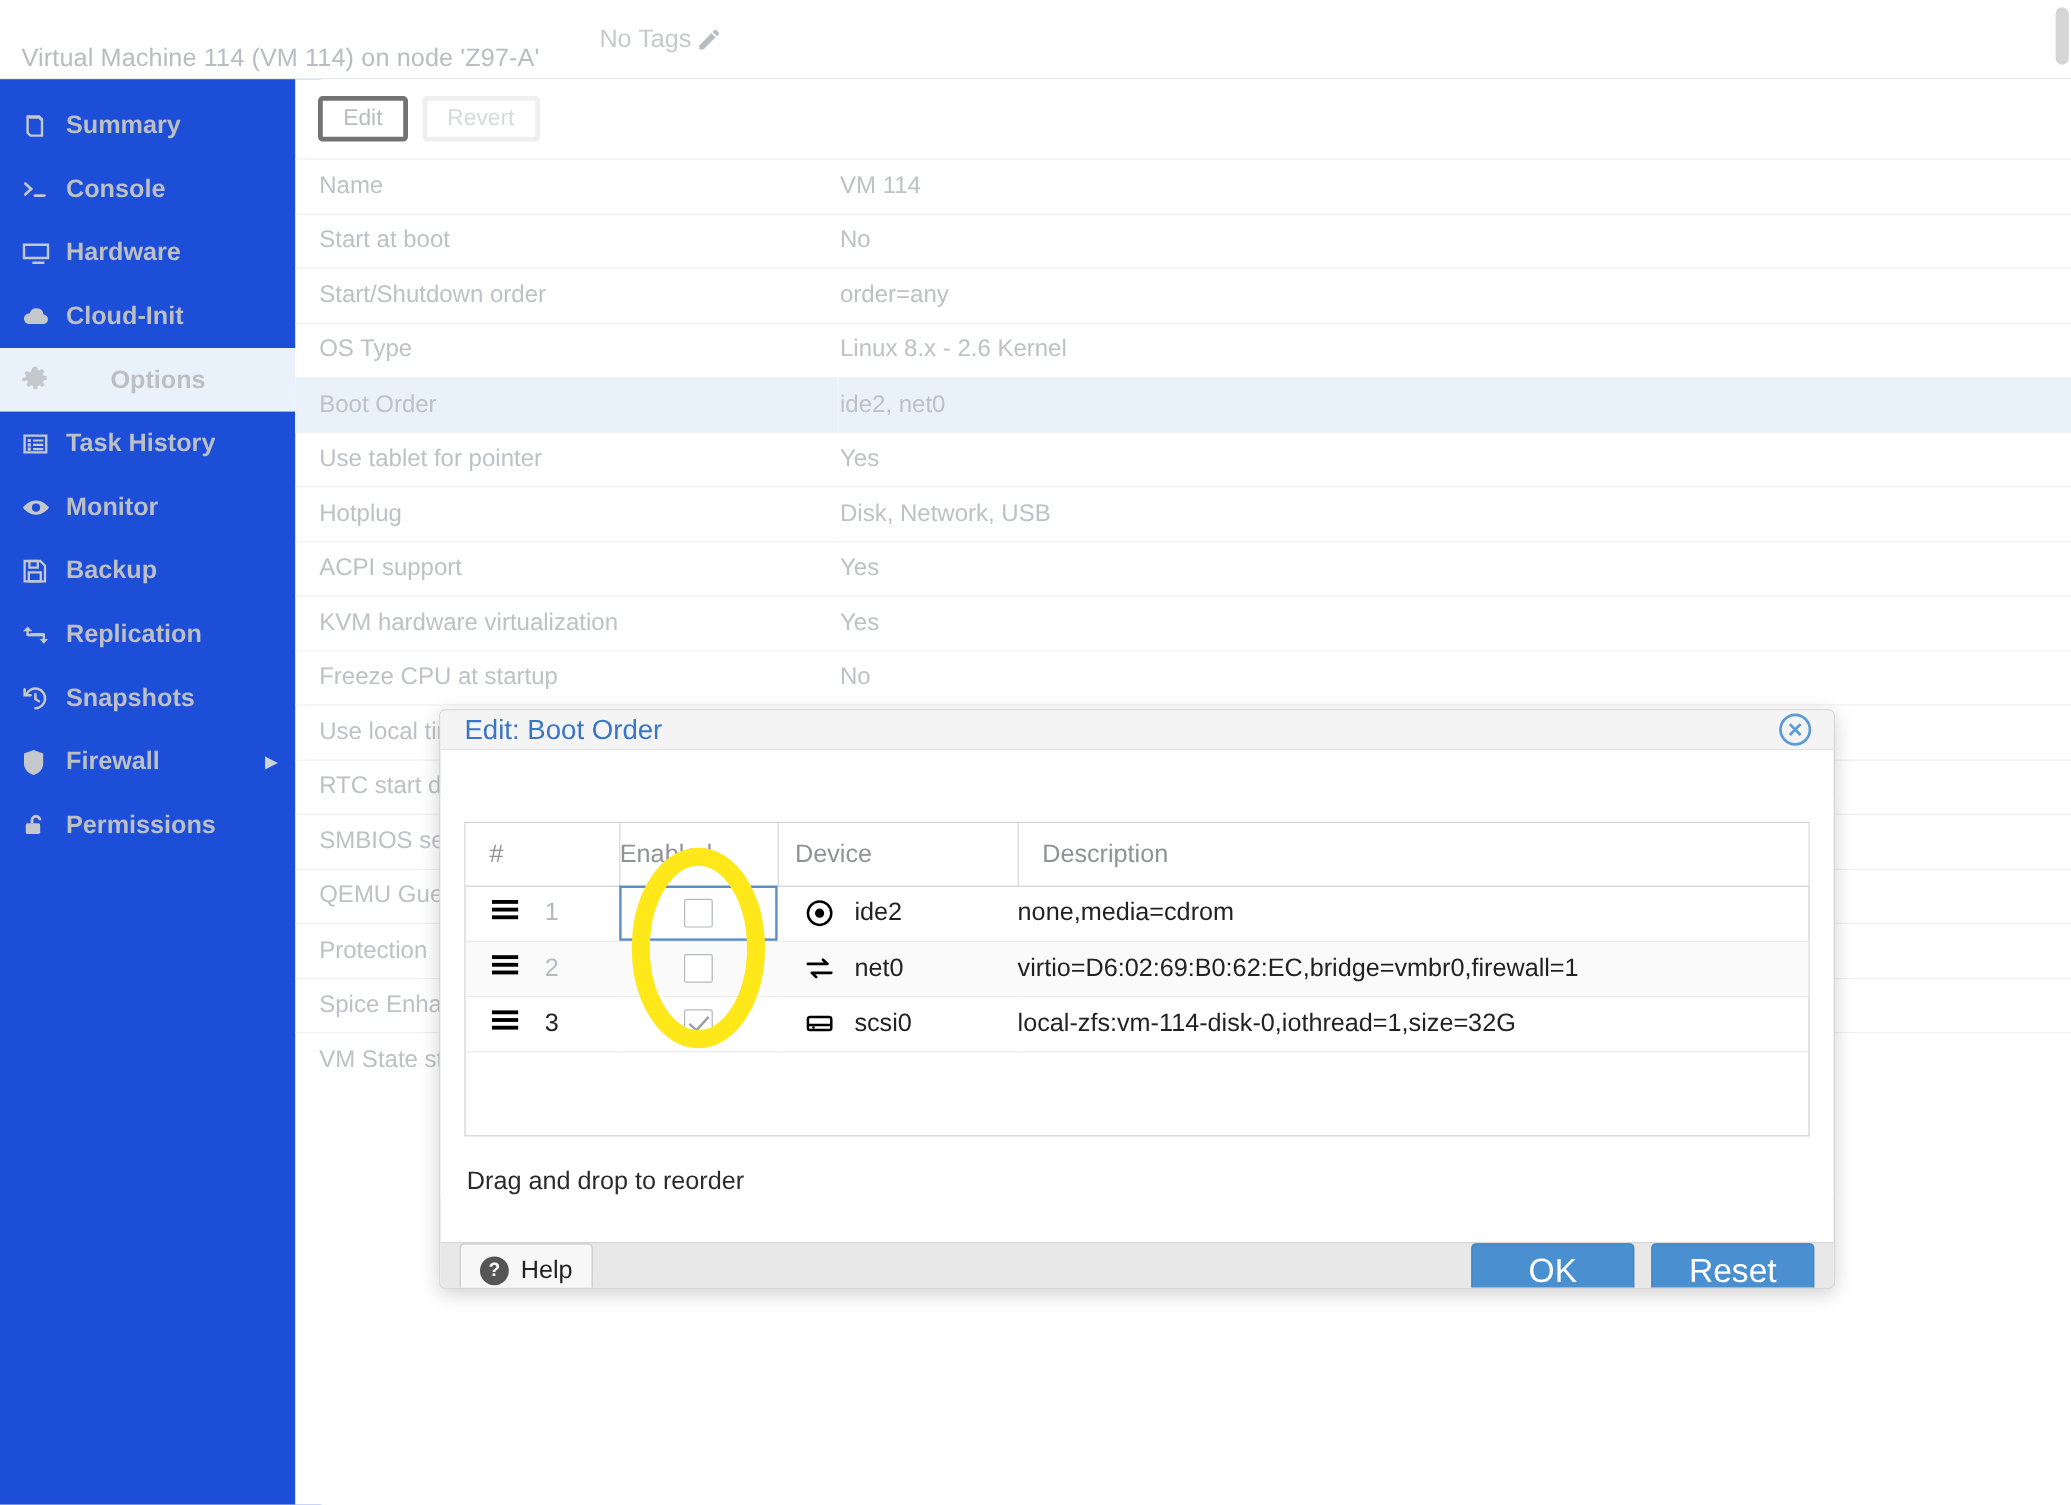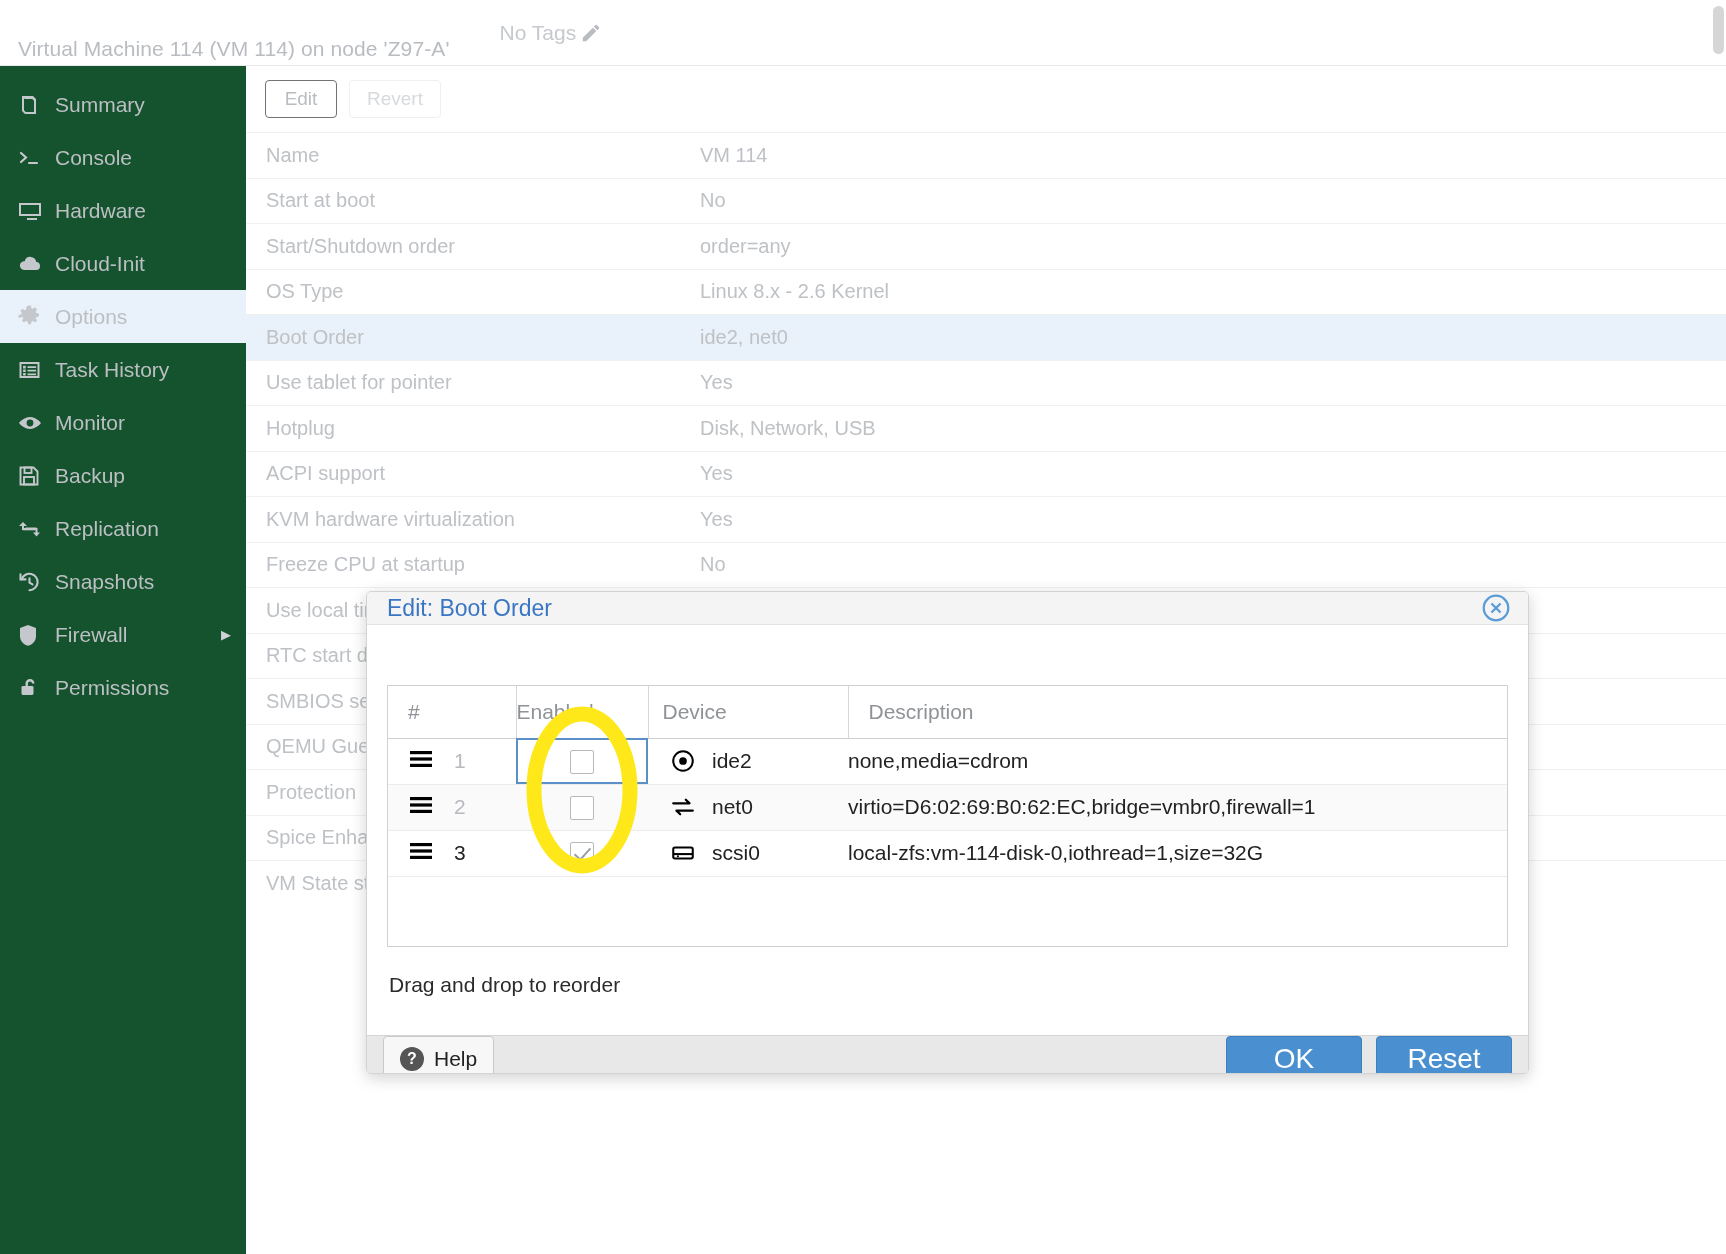--- a/index.html
+++ b/index.html
@@ -22,29 +22,30 @@
   .no-tags { font-size: 21px; color: #c6c9cd; }
   .pencil-icon { margin-left: 4px; display: inline-flex; color: #b9bcc0; }
   .scrollbar-top {
     position: absolute; right: 2px; top: 6px; width: 11px; height: 48px;
     background: #d6d6d6; border-radius: 6px;
   }
 
   
   .sidebar {
     position: absolute; left: 0; top: 66px; width: 268px; height: 1188px;
-    background: #14532d; border-right: 1px solid #ececec;
+    background: #1d4ed8; border-right: 1px solid #ececec;
     padding-top: 12px;
+    font-weight: bold;
   }
   .nav-item {
     position: relative;
     display: flex; align-items: center; height: 53px;
     padding-left: 17px; cursor: pointer;
   }
-  .nav-item.active { background: #e9f2fa; }
+  .nav-item.active { background: #e9f2fa; gap: 37px; }
   .nav-icon {
     width: 30px; height: 24px; display: flex; align-items: center;
     justify-content: flex-start; color: #c4c7cb; flex: none;
   }
   .nav-label {
     margin-left: 8px; font-size: 21px; color: #bcbfc3; white-space: nowrap;
   }
   .nav-arrow {
     position: absolute; right: 36px; color: #cfd2d6; font-size: 13px;
   }
@@ -52,21 +53,21 @@
   
   .main {
     position: absolute; left: 246px; top: 66px;
     width: 1480px; height: 1188px; background: #fff;
   }
   .toolbar {
     height: 66px; display: flex; align-items: center; padding-left: 19px; gap: 12px;
   }
   .tb-btn {
     height: 38px; min-width: 72px; padding: 0 17px;
-    border: 1px solid #737373; border-radius: 4px; background: #fff;
+    border: 4px solid #737373; border-radius: 4px; background: #fff;
     font-size: 19px; color: #b9bcc0; display: flex;
     align-items: center; justify-content: center; cursor: pointer;
   }
   .tb-btn.disabled { color: #d7dadd; border-color: #efefef; cursor: default; }
 
   .opt-table { width: 100%; border-collapse: collapse; }
   .opt-row { height: 45.5px; }
   .opt-row.selected { background: #e9f2fa; }
   .opt-row td {
     border-top: 1px solid #f0f0f0;

